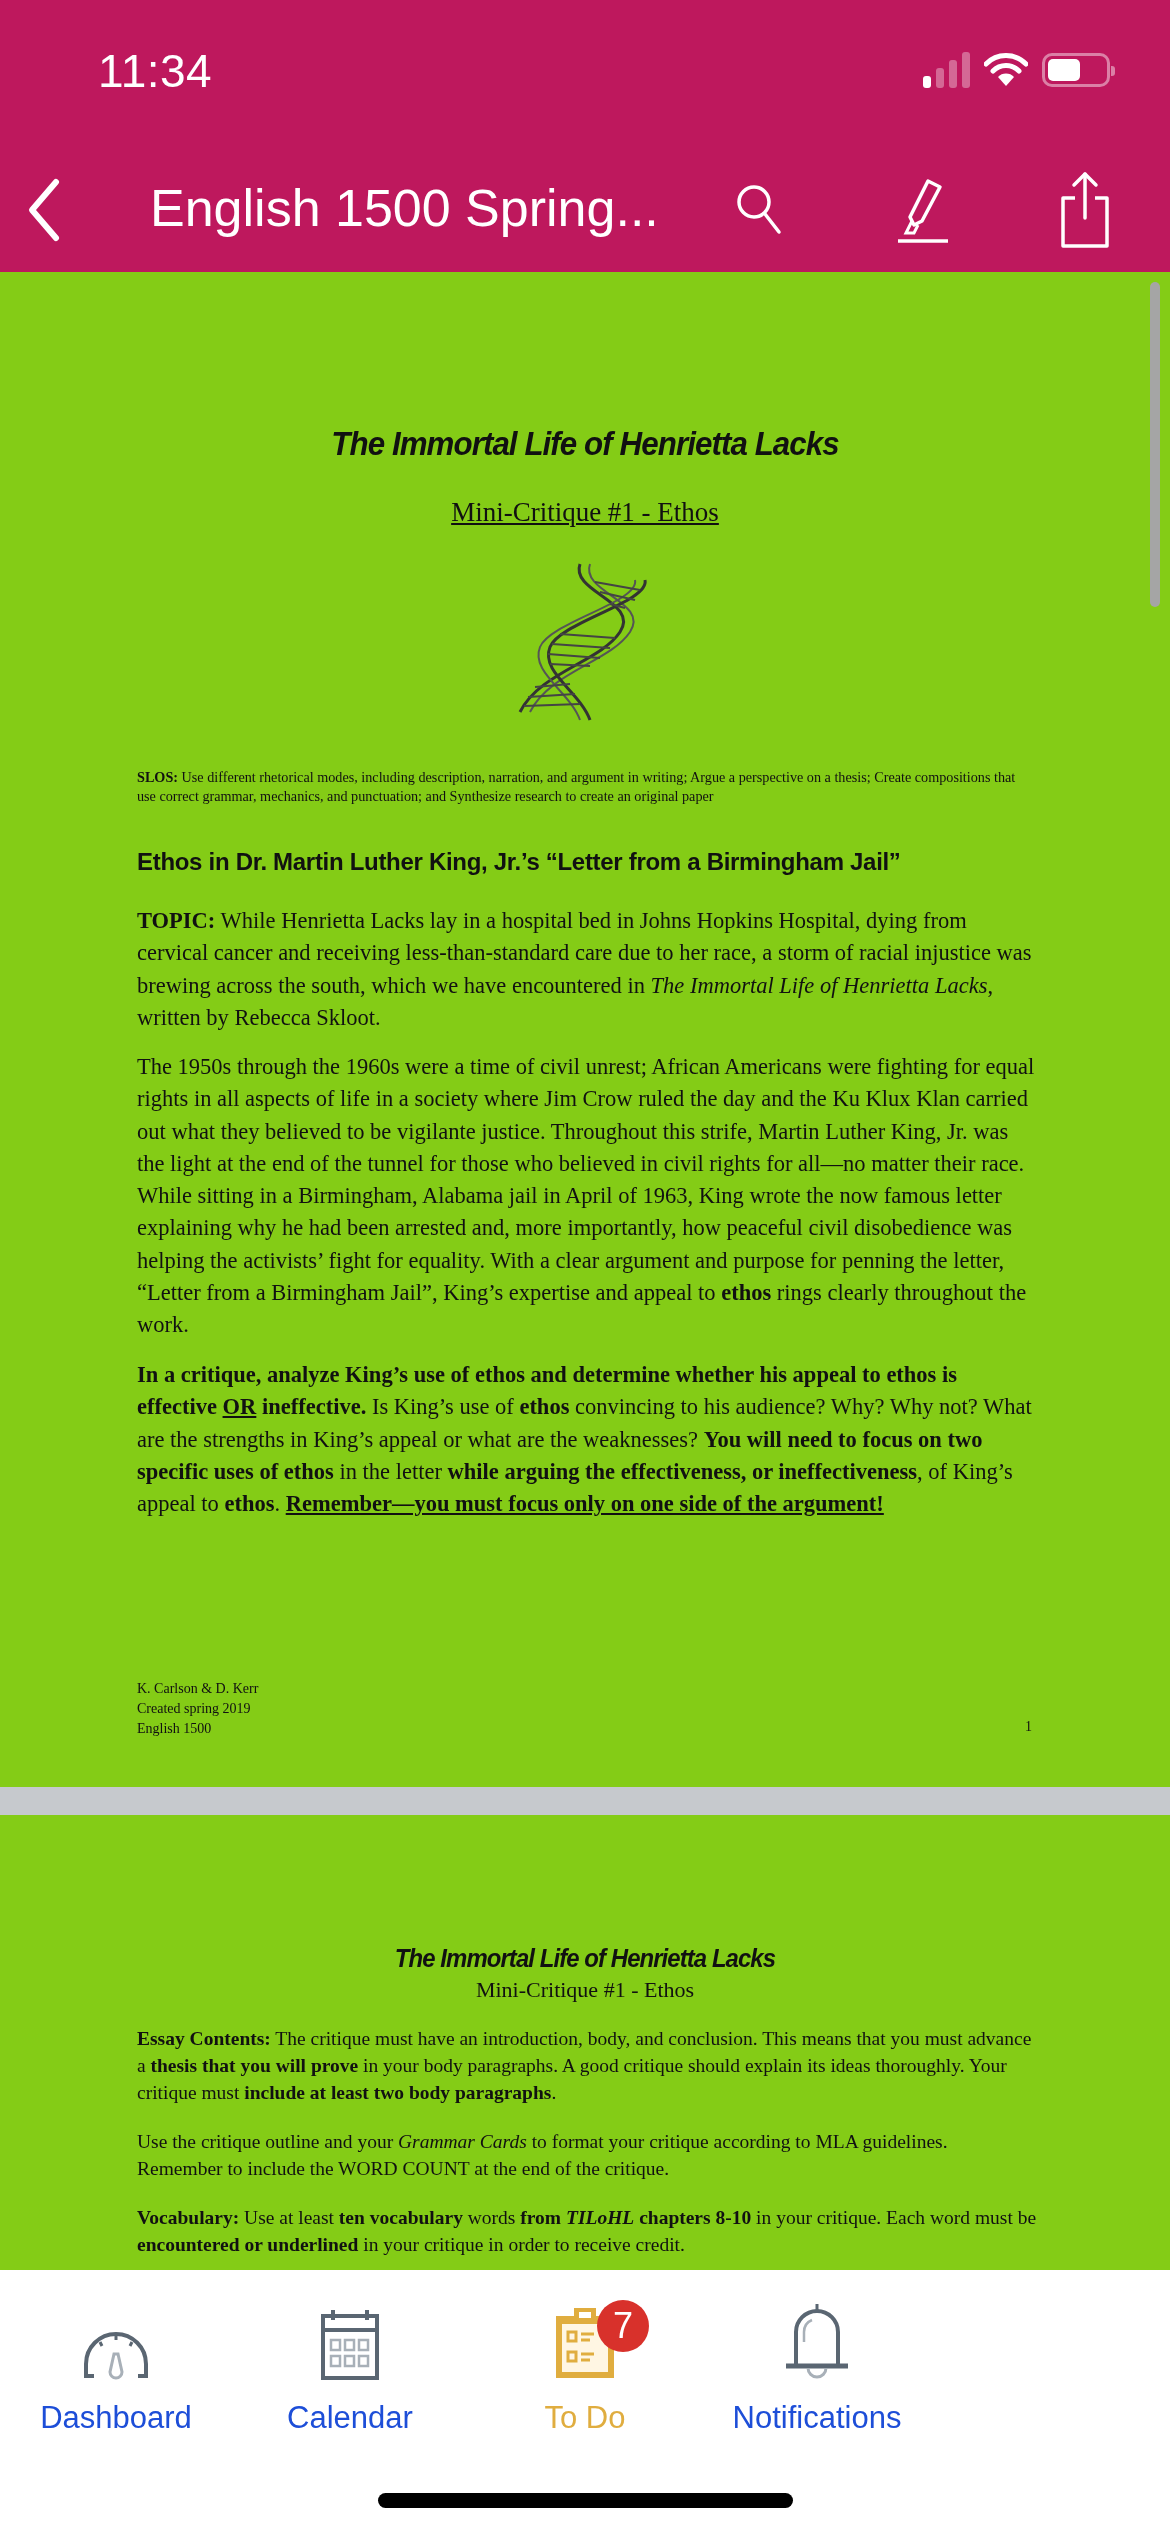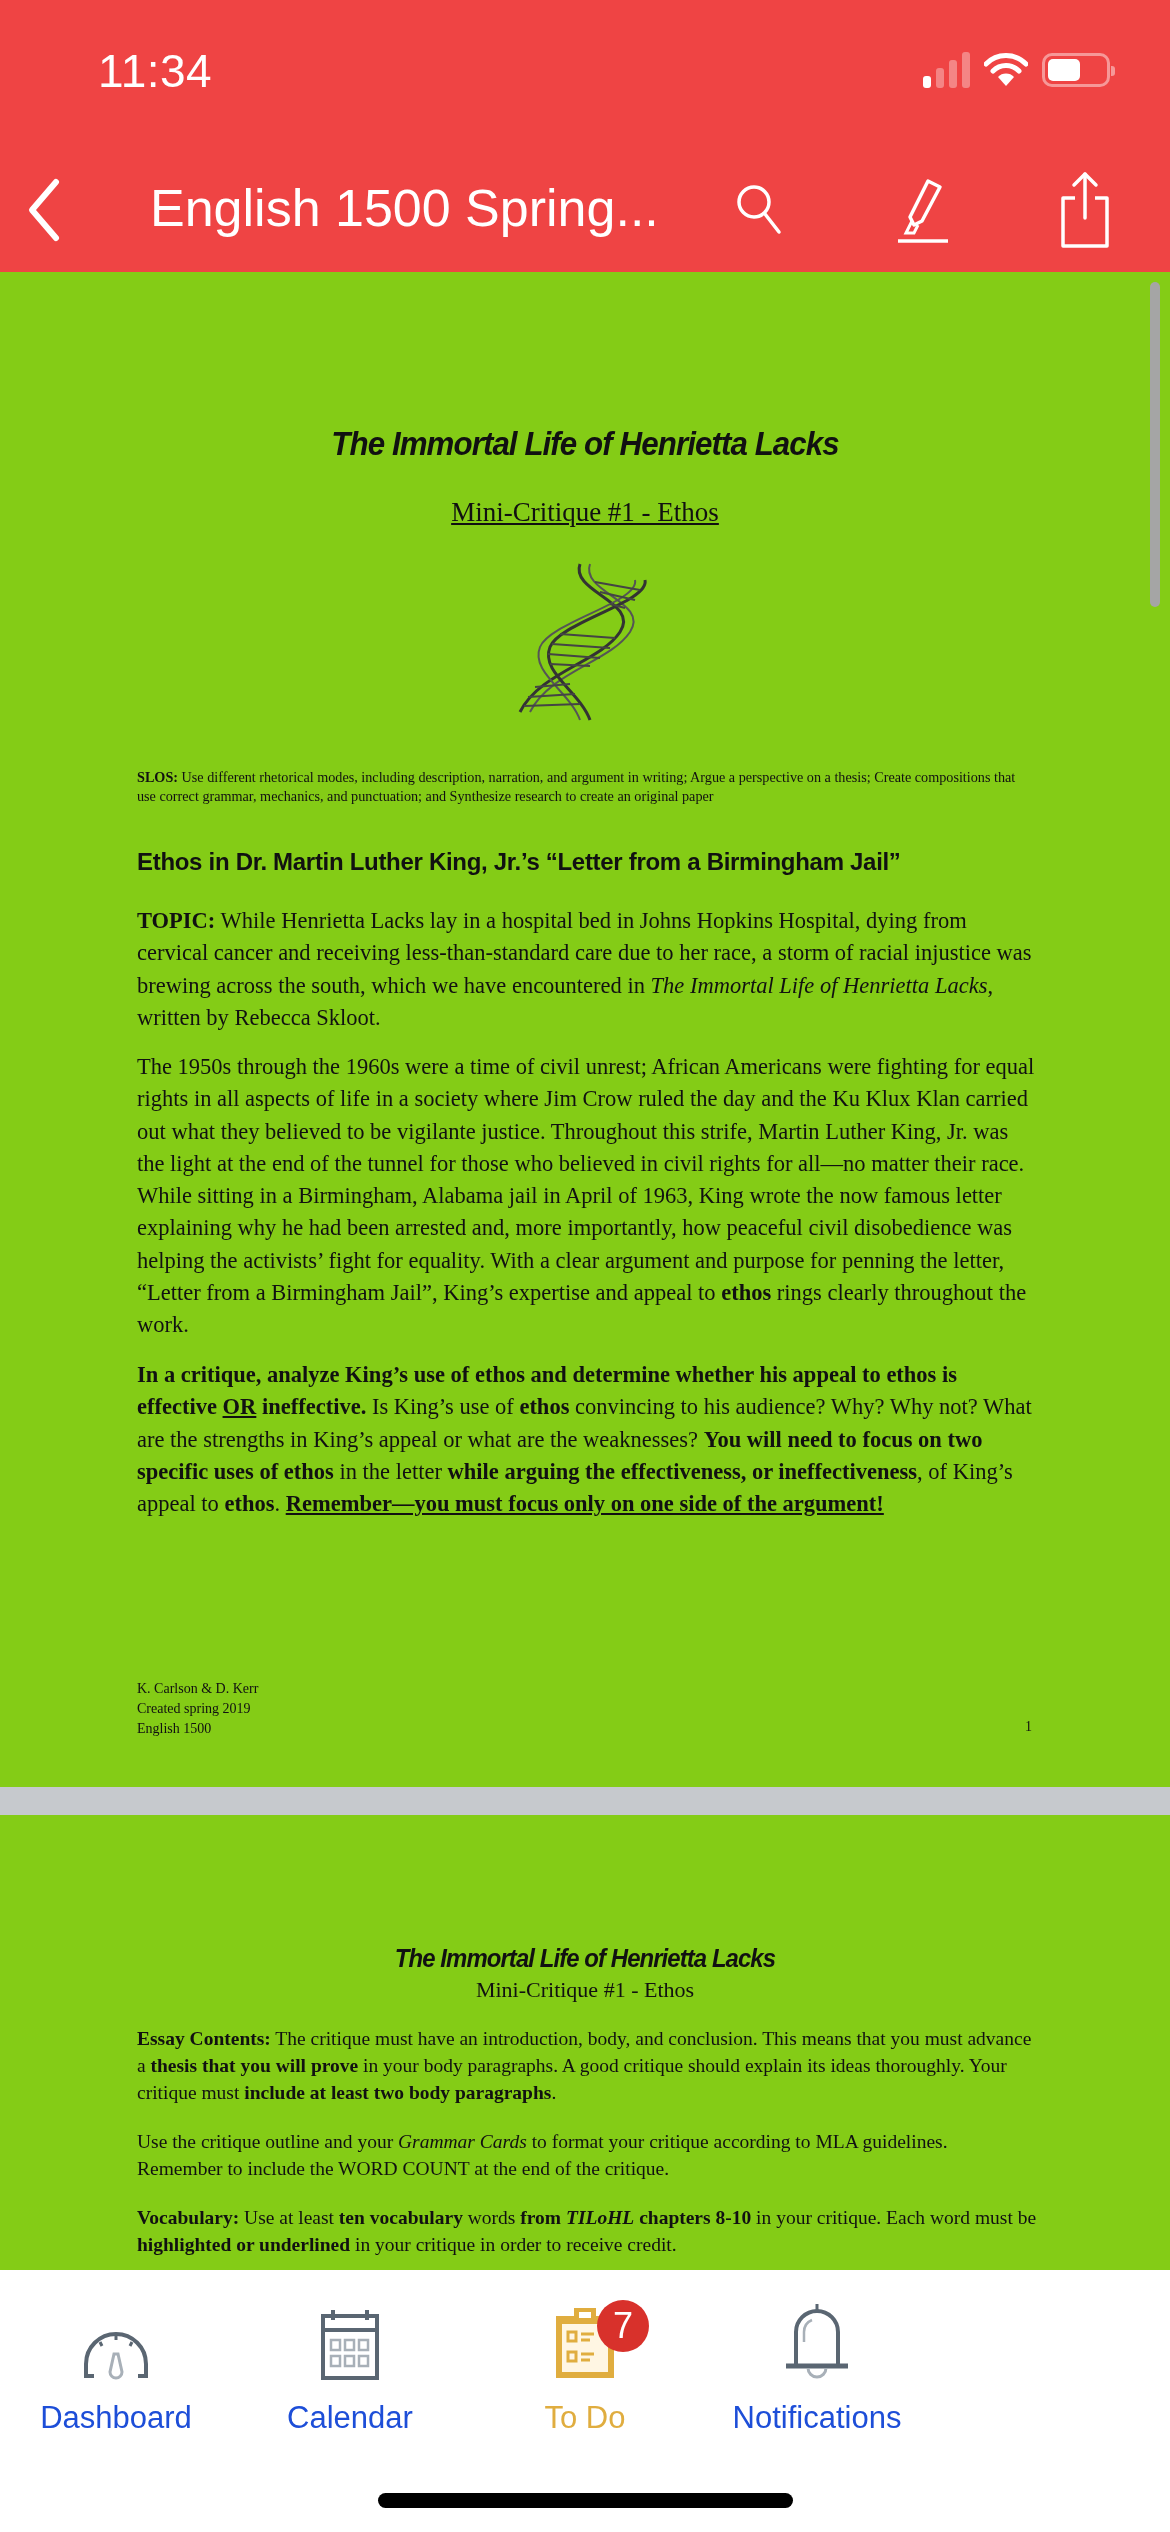--- a/index.html
+++ b/index.html
@@ -1,19 +1,19 @@
 <!DOCTYPE html>
 <html><head>
 <meta charset="utf-8">
 <style>
   * { box-sizing: border-box; margin: 0; padding: 0; }
   html, body { width: 1170px; height: 2532px; overflow: hidden; background: #ffffff; }
   body { position: relative; font-family: "Liberation Sans", sans-serif; }
 
-  .topbar { position: absolute; left: 0; top: 0; width: 1170px; height: 272px; background: #ef4444; color: #fff; }
+  .topbar { position: absolute; left: 0; top: 0; width: 1170px; height: 272px; background: #be185d; color: #fff; }
   .status-time { position: absolute; left: 98px; top: 44px; font-size: 46px; font-weight: 500; letter-spacing: 0.5px; }
   .status-icons { position: absolute; right: 60px; top: 52px; display: flex; align-items: center; gap: 14px; }
   .signal { display: flex; align-items: flex-end; gap: 5px; height: 36px; }
   .signal span { width: 8px; border-radius: 3px; background: rgba(255,255,255,0.35); }
   .signal span.on { background: #fff; }
   .battery { width: 68px; height: 34px; border: 3px solid rgba(255,255,255,0.45); border-radius: 10px; position: relative; padding: 3px; }
   .battery .fill { width: 58%; height: 100%; background: #fff; border-radius: 5px; }
   .battery:after { content: ""; position: absolute; right: -8px; top: 10px; width: 4px; height: 10px; background: rgba(255,255,255,0.45); border-radius: 0 3px 3px 0; }
 
   .nav { position: absolute; left: 0; top: 160px; width: 984px; height: 100px; }
@@ -158,21 +158,21 @@
 
   <div class="para" style="top:210px; font-size:19.5px; line-height:27px;">
     <b>Essay Contents:</b><span>  The critique must have an introduction, body, and conclusion. This means that you must advance a </span><b>thesis that you will prove</b><span> in your body paragraphs. A good critique should explain its ideas thoroughly. Your critique must </span><b>include at least two body paragraphs</b><span>.</span>
   </div>
 
   <div class="para" style="top:313px; font-size:19.5px; line-height:27px;">
     <span>Use the critique outline and your </span><i>Grammar Cards</i><span> to format your critique according to MLA guidelines. Remember to include the WORD COUNT at the end of the critique.</span>
   </div>
 
   <div class="para" style="top:389px; font-size:19.5px; line-height:27px;">
-    <b>Vocabulary:</b><span> Use at least </span><b>ten vocabulary</b><span> words </span><b>from </b><b><i>TILoHL</i></b><b> chapters 8-10</b><span> in your critique. Each word must be </span><b>highlighted or underlined</b><span> in your critique in order to receive credit.</span>
+    <b>Vocabulary:</b><span> Use at least </span><b>ten vocabulary</b><span> words </span><b>from </b><b><i>TILoHL</i></b><b> chapters 8-10</b><span> in your critique. Each word must be </span><b>encountered or underlined</b><span> in your critique in order to receive credit.</span>
   </div>
 </div>
 
 <div class="scrollbar"></div>
 
 <div class="tabbar">
   <div class="tab" style="left:16px;">
     <div class="ic">
       <svg width="72" height="60" viewBox="0 0 72 60">
         <path d="M14 56 L6 56 L6 44 A30 30 0 0 1 66 44 L66 56 L58 56" stroke="#5a6672" stroke-width="4" fill="none"></path>

